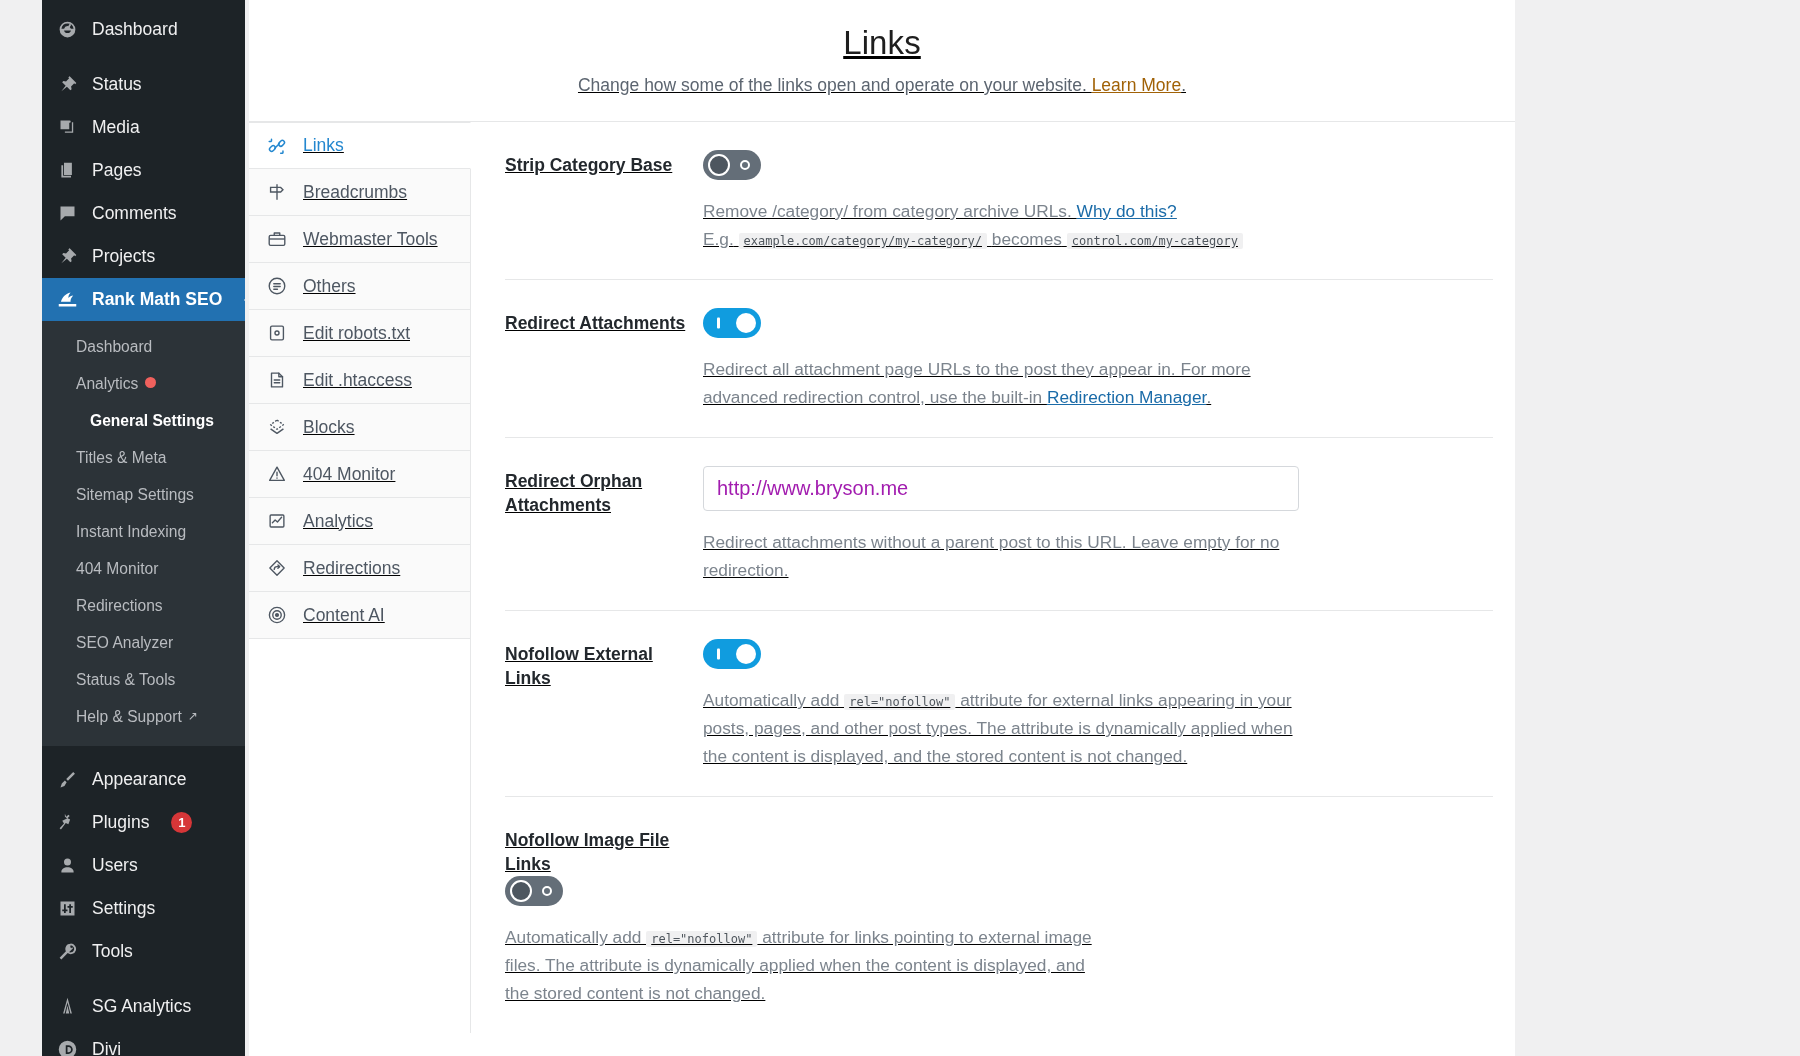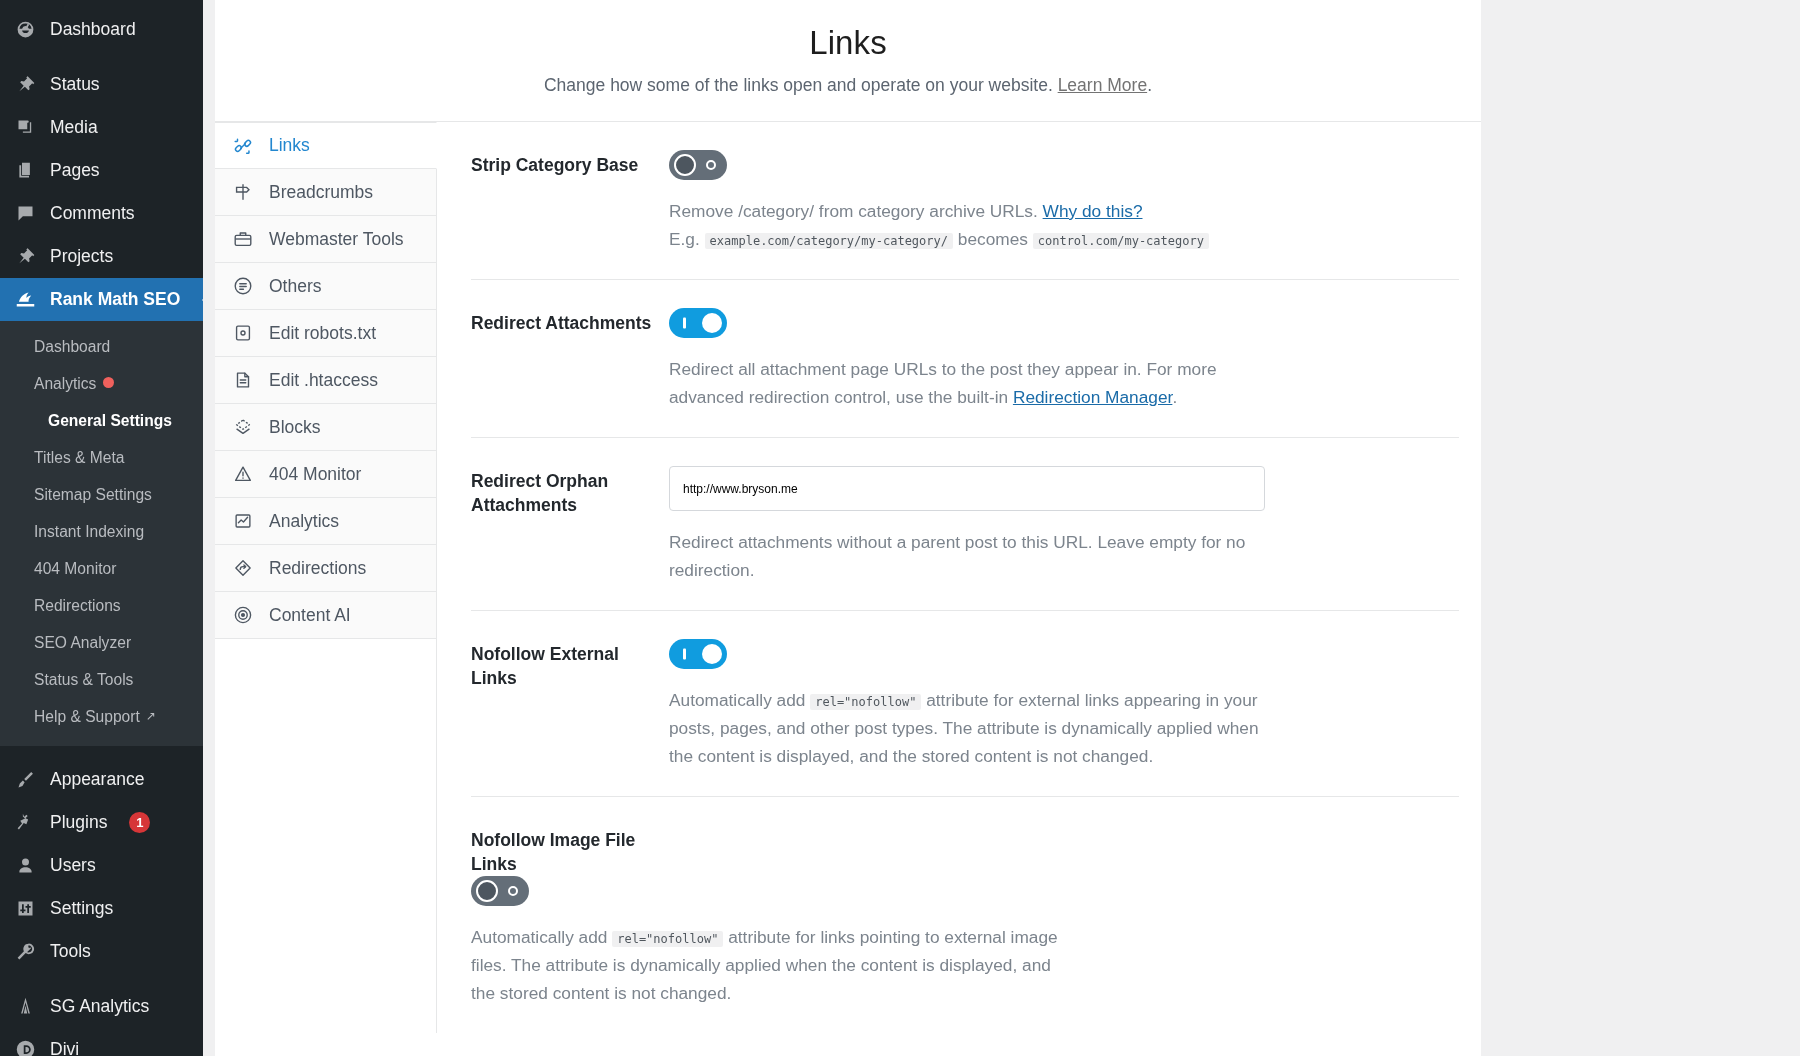--- a/index.html
+++ b/index.html
@@ -2,21 +2,21 @@
 <html><head>
 <meta charset="utf-8">
 <style>
   * { box-sizing: border-box; margin: 0; padding: 0; }
   html, body {
     width: 1800px; height: 1056px;
     font-family: "Liberation Sans", sans-serif;
     background: #f0f0f1;
     overflow: hidden;
   }
-  .screen { position: relative; width: 1576px; height: 1056px; display: flex; }
+  .screen { position: relative; width: 1576px; height: 1056px; display: flex; margin-left: 42px; }
 
   
   .wp-sidebar {
     width: 203px; min-width: 203px; height: 1056px;
     background: #1d2327; color: #c3c4c7;
     font-size: 17.5px; overflow: hidden; position: relative;
   }
   .wp-top-pad { height: 8px; }
   .wp-item {
     display: flex; align-items: center;
@@ -53,31 +53,31 @@
     border-radius: 11px; background: #d63638; color: #fff;
     font-size: 13px; font-weight: 600;
   }
 
   
   .main-wrap {
     flex: 1; height: 1056px; position: relative;
     background: #f0f0f1; overflow: hidden;
   }
   .content-card {
-    position: absolute; left: 12px; top: 0;
-    width: 1266px; min-height: 1056px; background: #fff;
+    position: absolute; left: 4px; top: 0;
+    width: 1266px; min-height: 1056px; background: #fff; text-decoration: underline;
   }
   .page-head { padding: 24px 0 0 0; text-align: center; }
   .page-title {
     font-size: 33px; font-weight: 400; color: #1e1e1e; letter-spacing: .1px;
   }
   .page-sub {
     margin-top: 13px; font-size: 17.5px; color: #5c6570;
   }
-  .page-sub a { color: #737373; text-decoration: underline; }
+  .page-sub a { color: #a16207; text-decoration: underline; }
 
   .body-row { display: flex; margin-top: 25px; border-top: 1px solid #e6e7e8; }
 
   
   .tabnav { width: 222px; min-width: 222px; border-right: 1px solid #e6e7e8; }
   .tab {
     display: flex; align-items: center; gap: 14px;
     height: 47px; padding-left: 16px;
     font-size: 17.5px; color: #4e5762;
     background: #fafafa; border-bottom: 1px solid #e6e7e8;
@@ -126,21 +126,21 @@
   .toggle.off .mark {
     right: 11px; width: 10px; height: 10px; border-radius: 50%;
     border: 2px solid #fff; box-sizing: border-box;
   }
   .toggle.on .mark { left: 14px; width: 3px; height: 11px; background: #fff; border-radius: 1px; }
 
   
   .text-input {
     width: 596px; height: 45px; padding: 18px 13px;
     border: 1px solid #d5d8dc; border-radius: 4px;
-    font-family: "Liberation Sans", sans-serif; font-size: 12px; color: #000000;
+    font-family: "Liberation Sans", sans-serif; font-size: 20px; color: #a21caf;
     background: #fff;
   }
 </style>
 </head>
 <body>
 
 <div class="screen">
 
   <nav class="wp-sidebar">
     <div class="wp-top-pad"></div>

